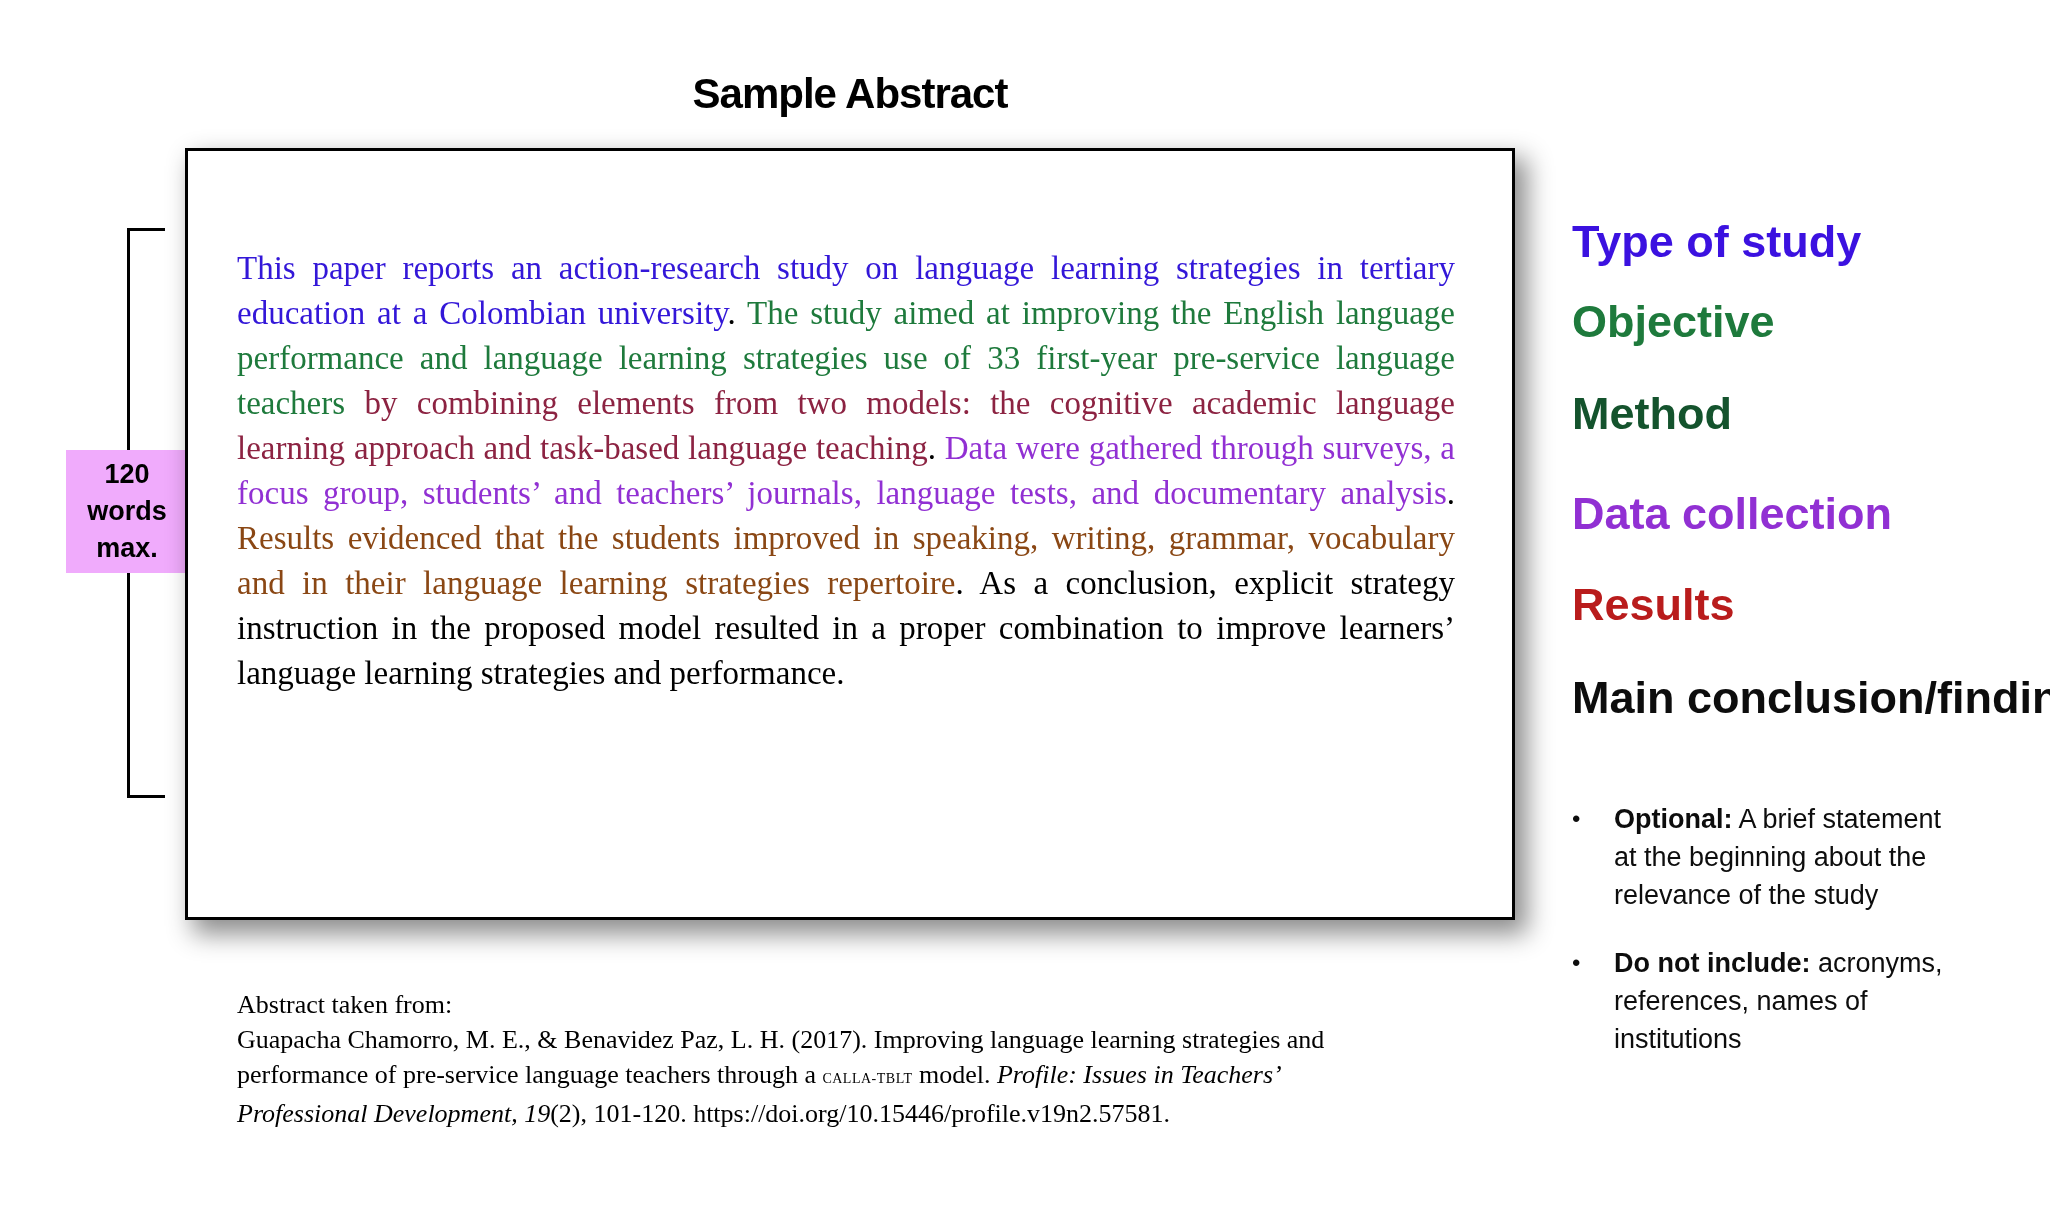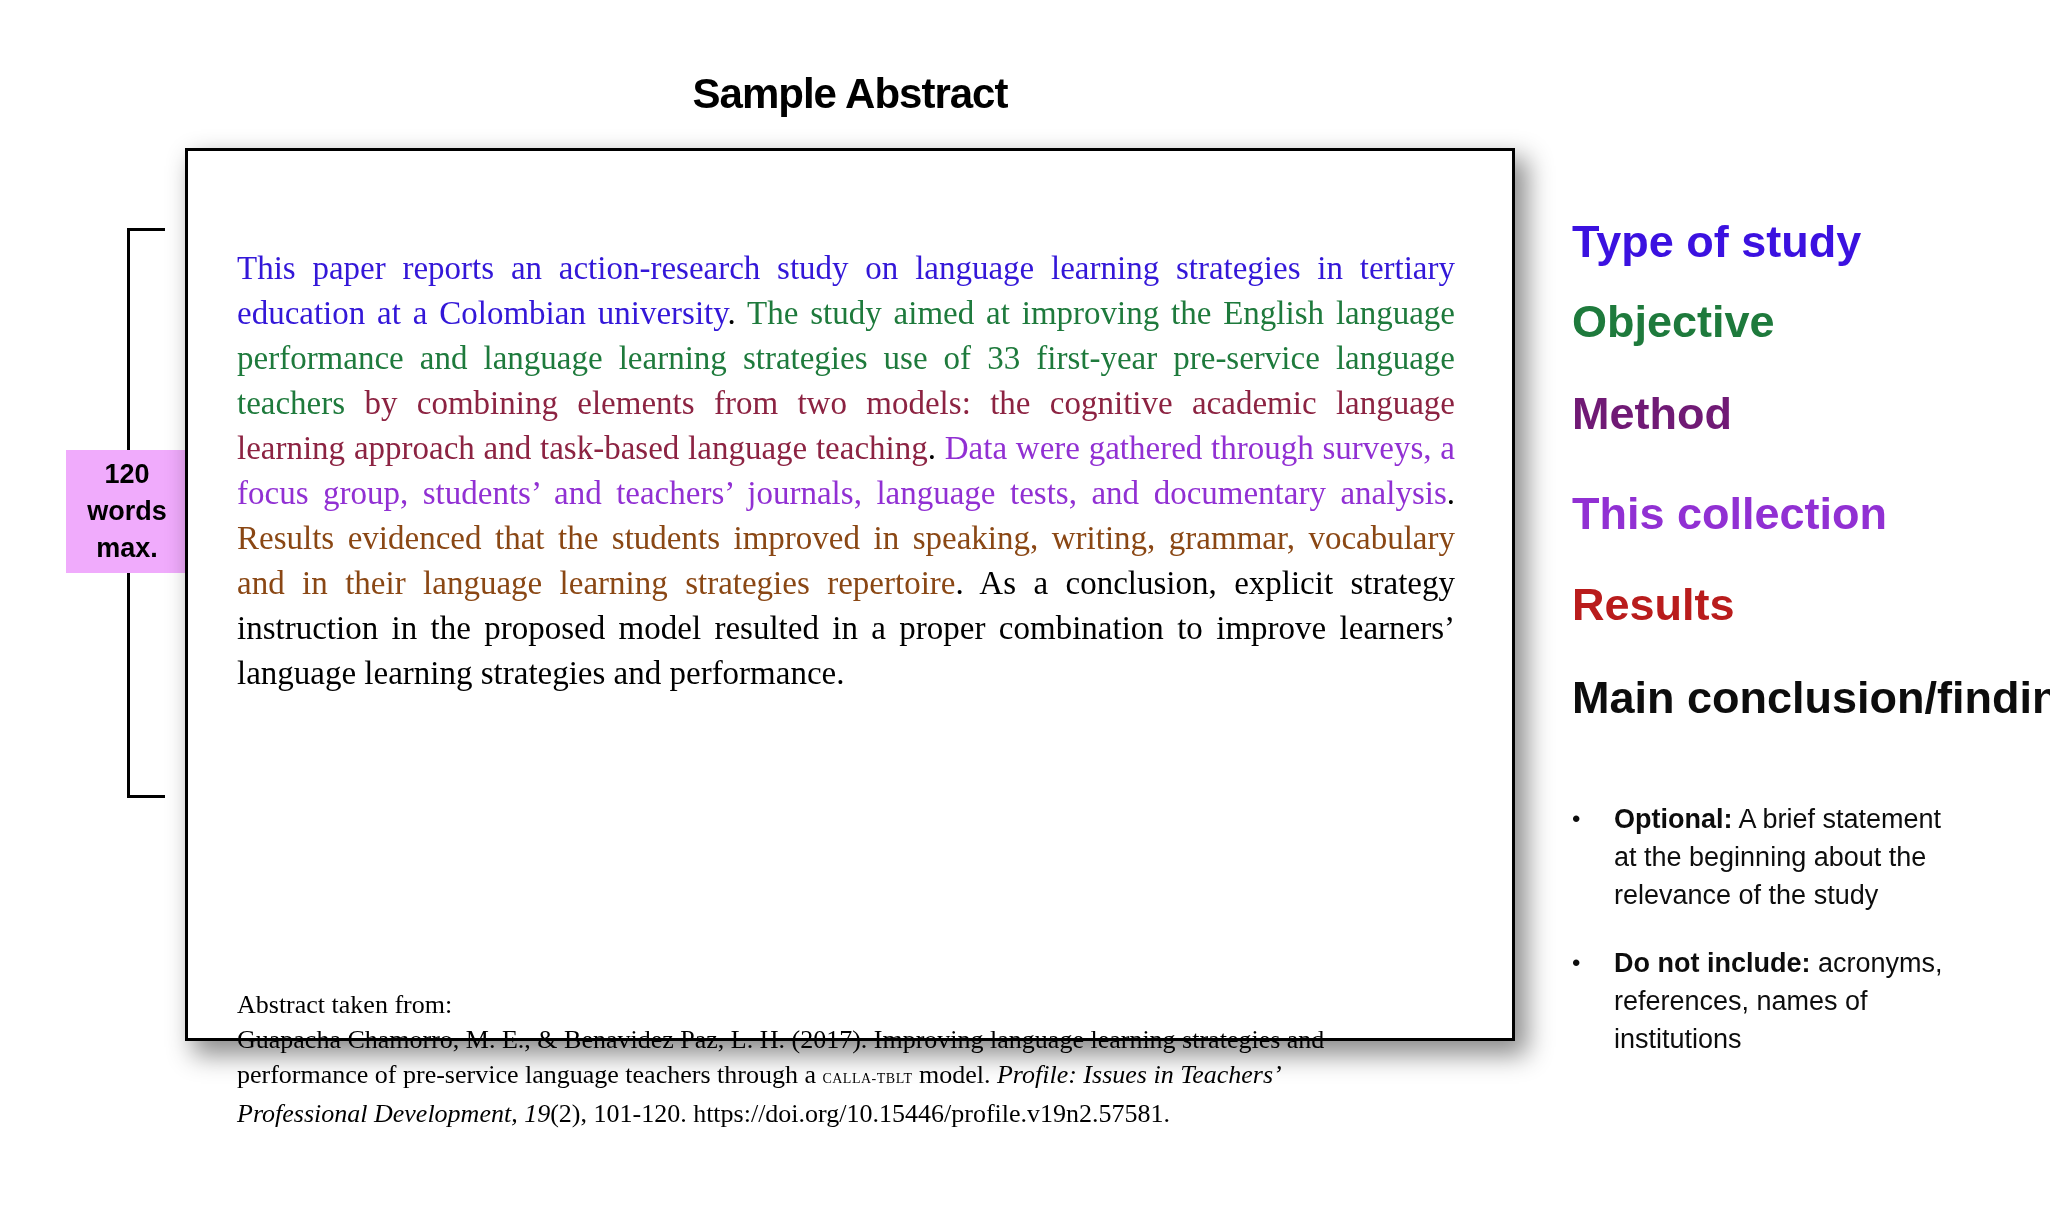--- a/index.html
+++ b/index.html
@@ -4,21 +4,21 @@
 <style>
   html,body{margin:0;padding:0;background:#ffffff;}
   #canvas{position:relative;width:2050px;height:1225px;background:#ffffff;overflow:hidden;
           font-family:"Liberation Sans",sans-serif;color:#000;}
 
   
   .page-title{position:absolute;left:185px;top:56px;width:1330px;text-align:center;
               font-size:42px;font-weight:bold;letter-spacing:-1px;color:#000;margin-top:14px;}
 
   
-  .abstract-box{position:absolute;left:185px;top:148px;width:1330px;height:893px;
+  .abstract-box{position:absolute;left:185px;top:148px;width:1330px;height:772px;
                 background:#fff;border:3px solid #000;box-sizing:border-box;
                 box-shadow:10px 12px 24px 2px rgba(0,0,0,0.45);}
 
   .abstract-text{position:absolute;left:49px;right:57px;top:62px;
                  font-family:"Liberation Serif",serif;font-size:33px;line-height:45px;
                  text-align:justify;}
   .seg-type{color:#3317d8;}
   .seg-objective{color:#1e7a3c;}
   .seg-method{color:#8c2342;}
   .seg-data{color:#9130d3;}
@@ -36,21 +36,21 @@
                 border-left:3px solid #000;border-top:3px solid #000;border-bottom:3px solid #000;
                 box-sizing:border-box;}
   .word-limit-label{position:absolute;left:66px;top:450px;width:122px;background:#f0abfc;
                     text-align:center;font-size:27px;font-weight:bold;line-height:37px;
                     padding:6px 0;}
 
   
   .legend-item{position:absolute;left:1572px;font-size:45px;font-weight:bold;line-height:40px;white-space:nowrap;}
   .lg-type{top:222px;color:#3b11e0;}
   .lg-objective{top:302px;color:#1e7a3c;}
-  .lg-method{top:394px;color:#701a75;}
+  .lg-method{top:394px;color:#14532d;}
   .lg-data{top:494px;color:#9130d3;}
   .lg-results{top:585px;color:#b91c1c;}
   .lg-conclusion{top:678px;color:#0d0d0d;}
 
   
   .notes{position:absolute;left:1568px;top:800px;width:400px;font-size:27px;line-height:38px;color:#0d0d0d;}
   .note-item{display:flex;align-items:flex-start;}
   .note-item + .note-item{margin-top:30px;}
   .note-bullet{width:42px;flex:0 0 42px;font-size:24px;line-height:38px;padding-left:4px;}
   .note-text{flex:1;}
@@ -75,21 +75,21 @@
 
     <div class="citation">
       <div>Abstract taken from:</div>
       <div><span>Guapacha Chamorro, M. E., &amp; Benavidez Paz, L. H. (2017). Improving language learning strategies and performance of pre-service language teachers through a </span><span class="smallcaps">CALLA-TBLT</span><span> model. </span><span class="ital">Profile: Issues in Teachers’ Professional Development, 19</span><span>(2), 101-120. https://doi.org/10.15446/profile.v19n2.57581.</span></div>
     </div>
   </div>
 
   <div class="legend-item lg-type">Type of study</div>
   <div class="legend-item lg-objective">Objective</div>
   <div class="legend-item lg-method">Method</div>
-  <div class="legend-item lg-data">This collection</div>
+  <div class="legend-item lg-data">Data collection</div>
   <div class="legend-item lg-results">Results</div>
   <div class="legend-item lg-conclusion">Main conclusion/finding</div>
 
   <div class="notes">
     <div class="note-item">
       <span class="note-bullet">•</span>
       <span class="note-text"><span class="note-lead">Optional:</span><span> A brief statement at the beginning about the relevance of the study</span></span>
     </div>
     <div class="note-item">
       <span class="note-bullet">•</span>

